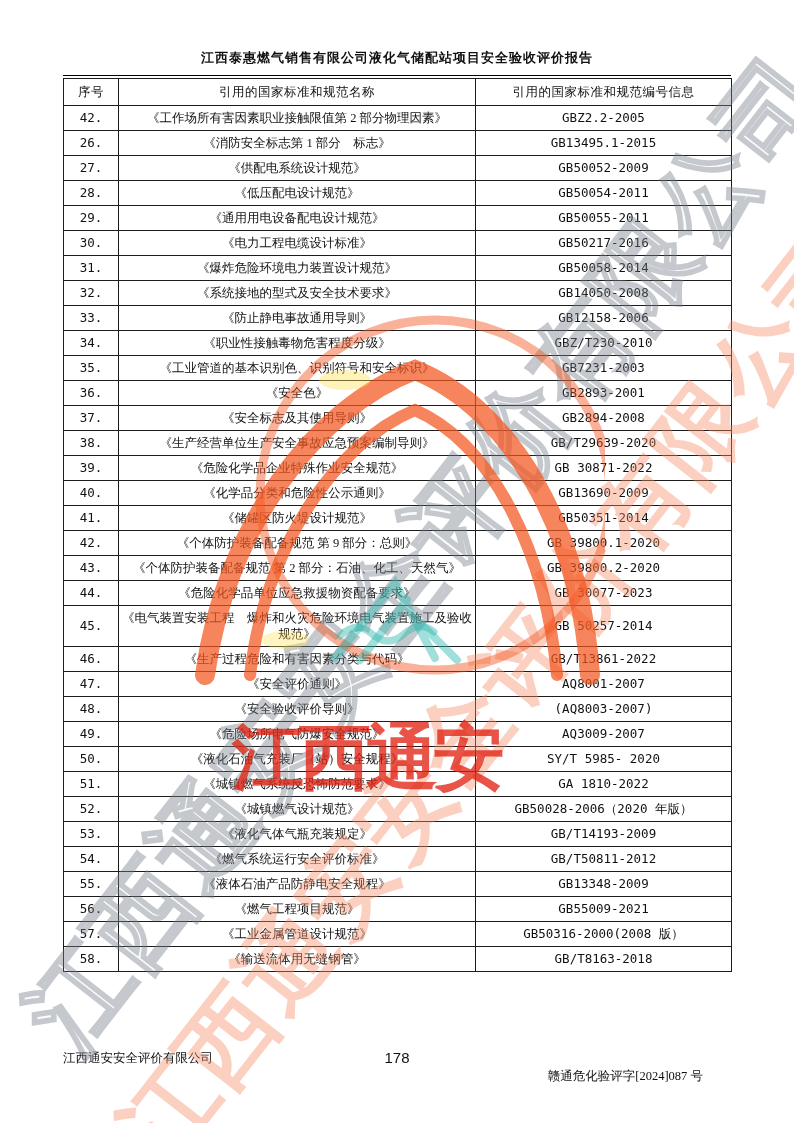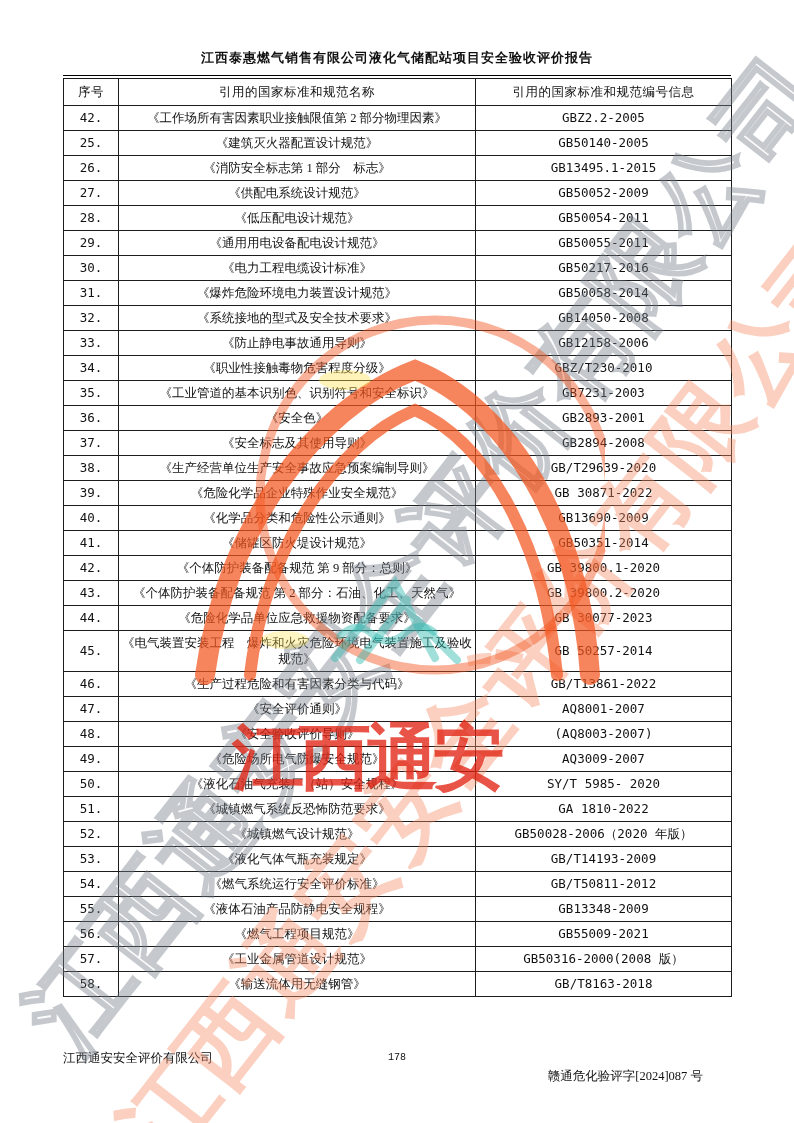--- a/index.html
+++ b/index.html
@@ -32,21 +32,21 @@
   td.code-cell,td.no-cell{
     font-family:"DejaVu Sans Mono","Liberation Mono",monospace;
     font-size:11.5px;letter-spacing:0;
   }
   .page-footer{
     position:absolute;top:1050px;left:63px;width:668px;
     font-size:12.5px;line-height:16px;
   }
   .footer-left{position:absolute;left:0;top:0;}
   .footer-center{position:absolute;left:0;right:0;top:0;text-align:center;
-    font-family:Liberation Mono, monospace;font-size:10px;}
+    font-family:Liberation Sans, sans-serif;font-size:15px;}
   .footer-right{position:absolute;right:28px;top:0;margin-top:18px;}
 
   
   .watermark{position:absolute;inset:0;pointer-events:none;z-index:9;overflow:hidden;}
   .wm-diag{
     position:absolute;white-space:nowrap;font-weight:700;line-height:1.1;
     font-family:"Liberation Sans","DejaVu Sans",sans-serif;
     transform-origin:0 50%;
   }
   .wm-gray{
@@ -86,25 +86,20 @@
       <th>引用的国家标准和规范编号信息</th>
     </tr>
   </thead>
   <tbody>
       <tr>
       <td class="no-cell">42.</td>
       <td class="name-cell">《工作场所有害因素职业接触限值第 2 部分物理因素》</td>
       <td class="code-cell">GBZ2.2-2005</td>
     </tr>
       <tr>
-      <td class="no-cell">25.</td>
-      <td class="name-cell">《建筑灭火器配置设计规范》</td>
-      <td class="code-cell">GB50140-2005</td>
-    </tr>
-      <tr>
       <td class="no-cell">26.</td>
       <td class="name-cell">《消防安全标志第 1 部分　标志》</td>
       <td class="code-cell">GB13495.1-2015</td>
     </tr>
       <tr>
       <td class="no-cell">27.</td>
       <td class="name-cell">《供配电系统设计规范》</td>
       <td class="code-cell">GB50052-2009</td>
     </tr>
       <tr>

